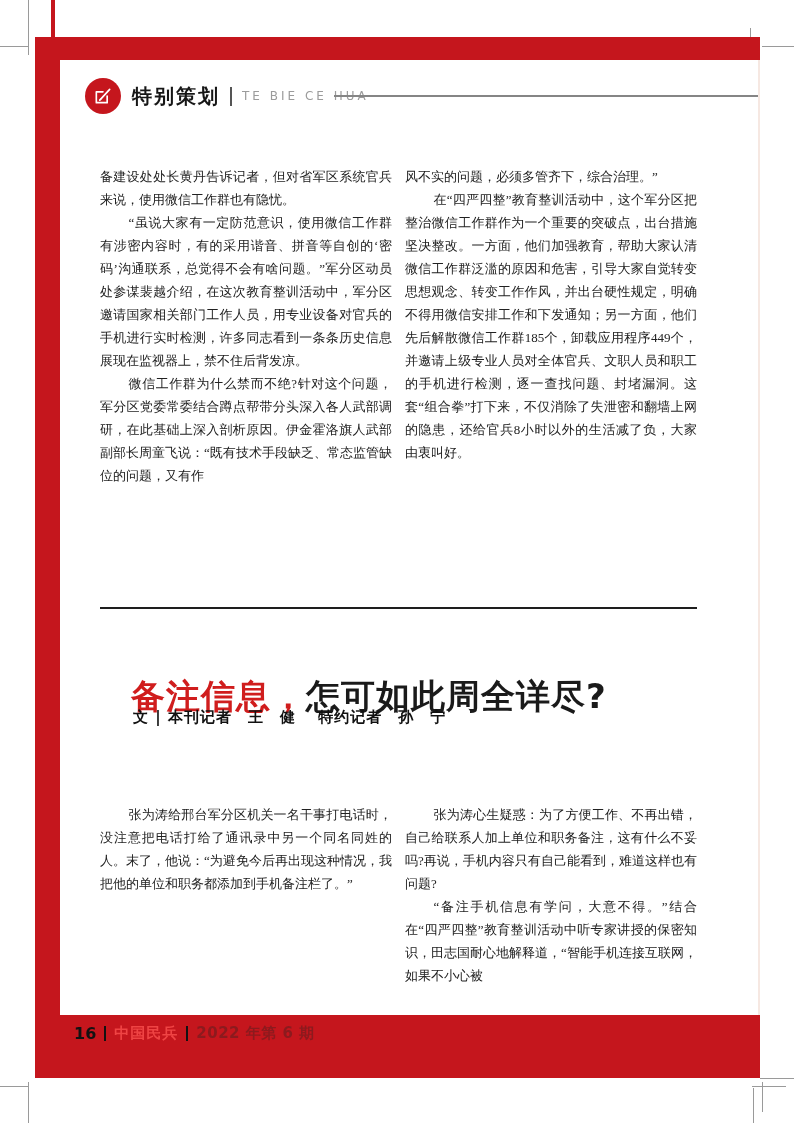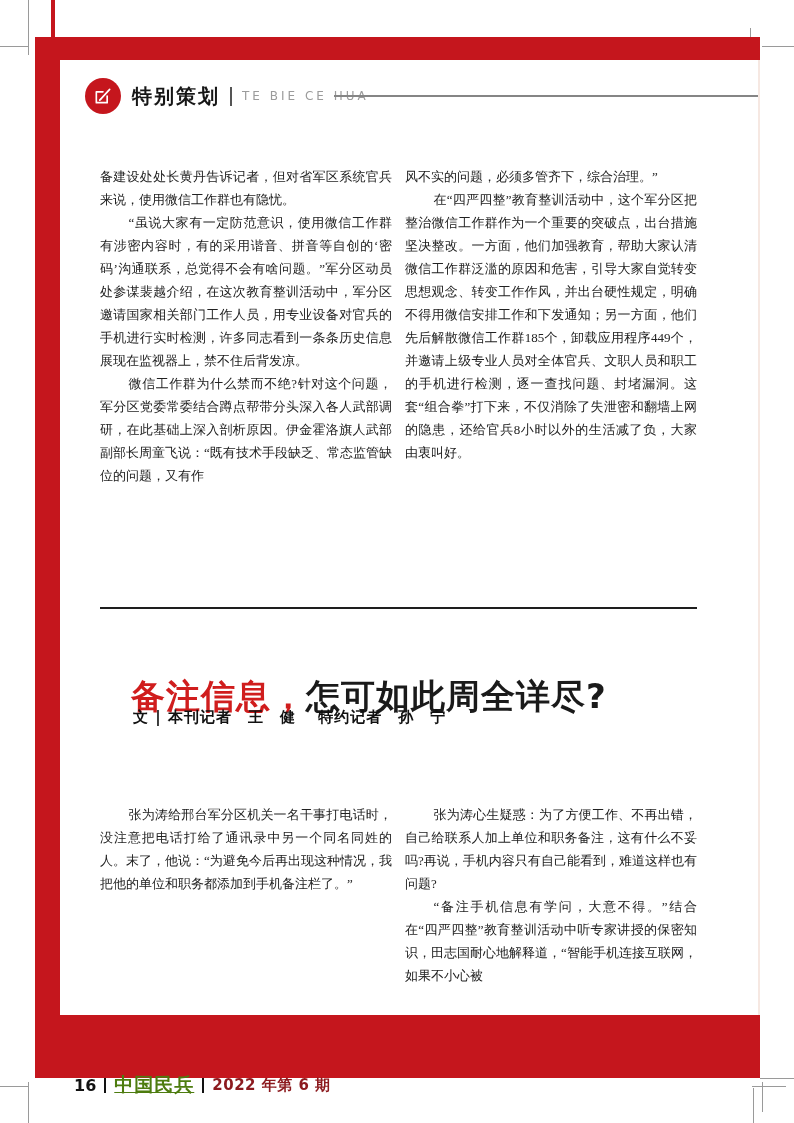--- a/index.html
+++ b/index.html
@@ -39,24 +39,24 @@
   .headline .red{color:#d01d1d;}
   .headline .black{color:#1a1a1a;}
   .byline{position:absolute;left:133px;top:708px;font-family:"DejaVu Sans",sans-serif;
           font-weight:700;font-size:15px;letter-spacing:1px;color:#111;}
   
   .endmark{display:inline-block;width:10px;height:12px;background:#c5161d;margin-left:4px;
            vertical-align:-1px;
            clip-path:polygon(50% 0,100% 14%,100% 58%,50% 100%,0 58%,0 14%);}
   
   .footer{position:absolute;left:74px;top:1024px;display:flex;align-items:center;
-          font-family:"DejaVu Sans",sans-serif;margin-top:48px;}
+          font-family:"DejaVu Sans",sans-serif;}
   .page-num{font-size:16px;font-weight:700;color:#121212;}
   .foot-sep{width:2px;height:15px;background:#121212;margin:0 8px;}
-  .magazine{font-size:19px;font-weight:700;color:#4d7c0f;letter-spacing:1px;text-decoration:underline;}
+  .magazine{font-size:15px;font-weight:700;color:#ef4444;letter-spacing:1px;}
   .issue{font-size:15px;font-weight:700;color:#8c1a1e;letter-spacing:0.5px;}
 </style>
 </head>
 <body>
 
 <div class="page">
 
   <div class="mark" style="left:28px;top:0;width:1px;height:55px;"></div>
   <div class="mark" style="left:0;top:46px;width:28px;height:1px;"></div>
   <div class="mark" style="left:750px;top:28px;width:1px;height:18px;"></div>

